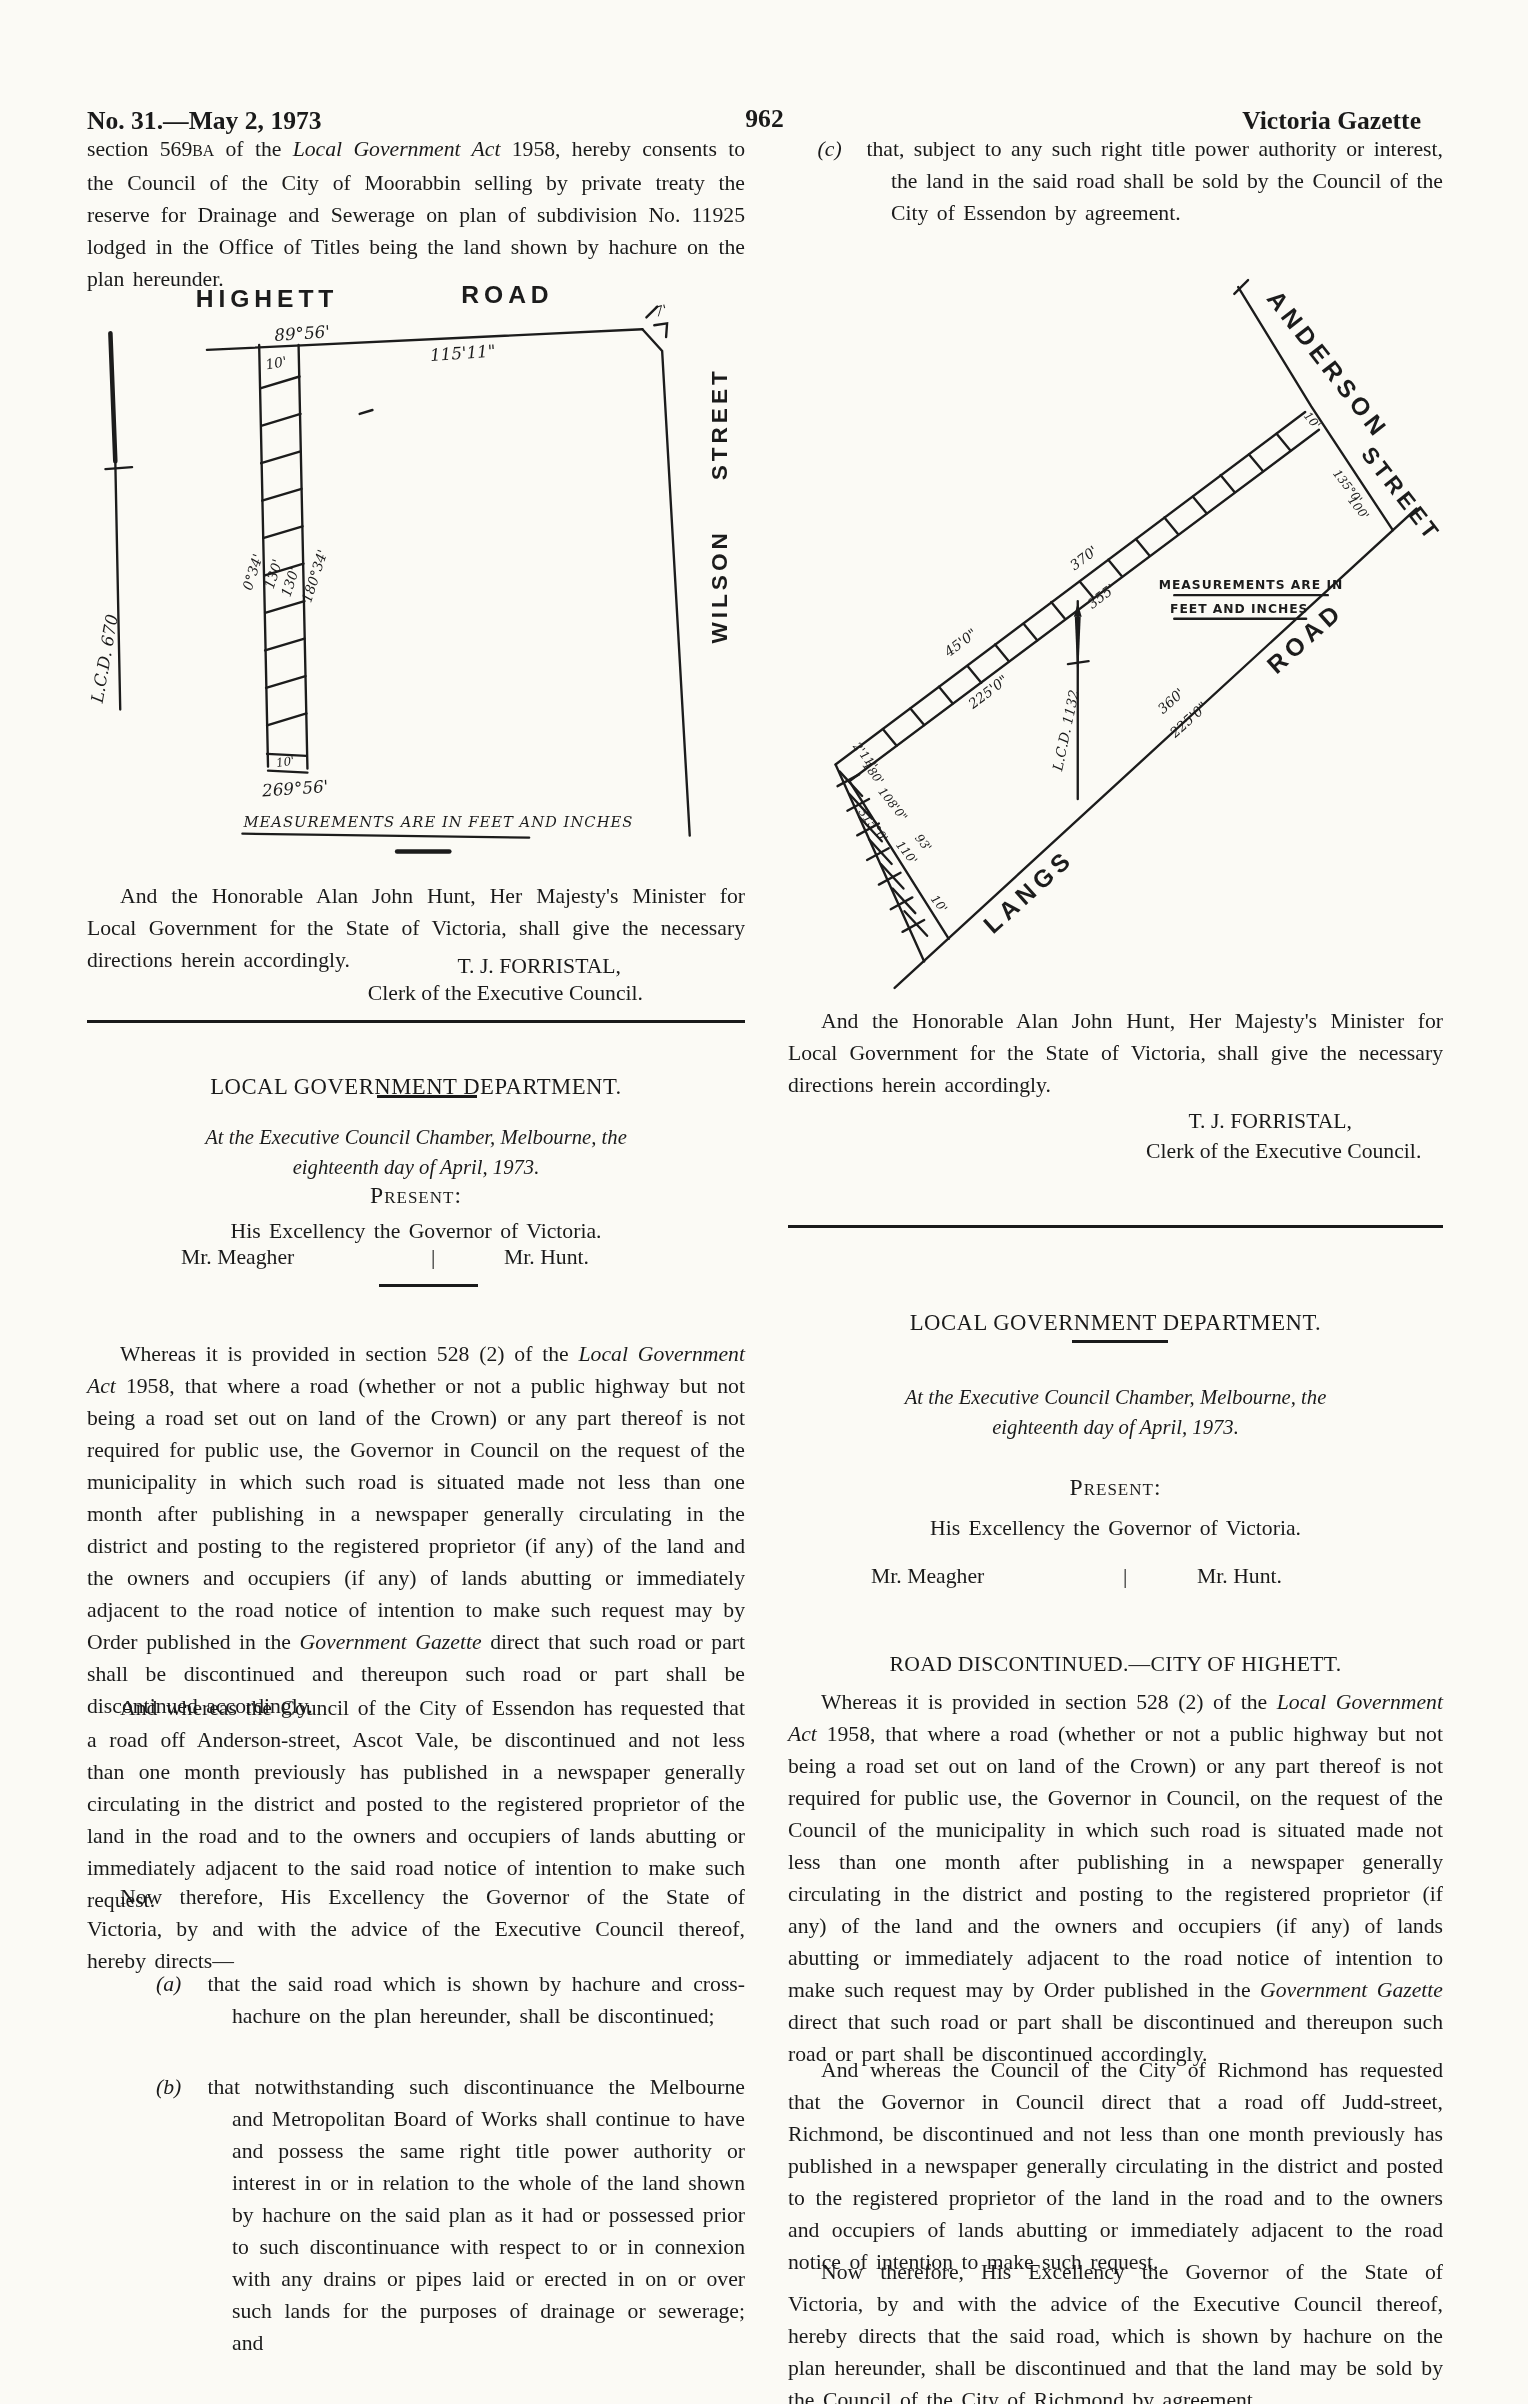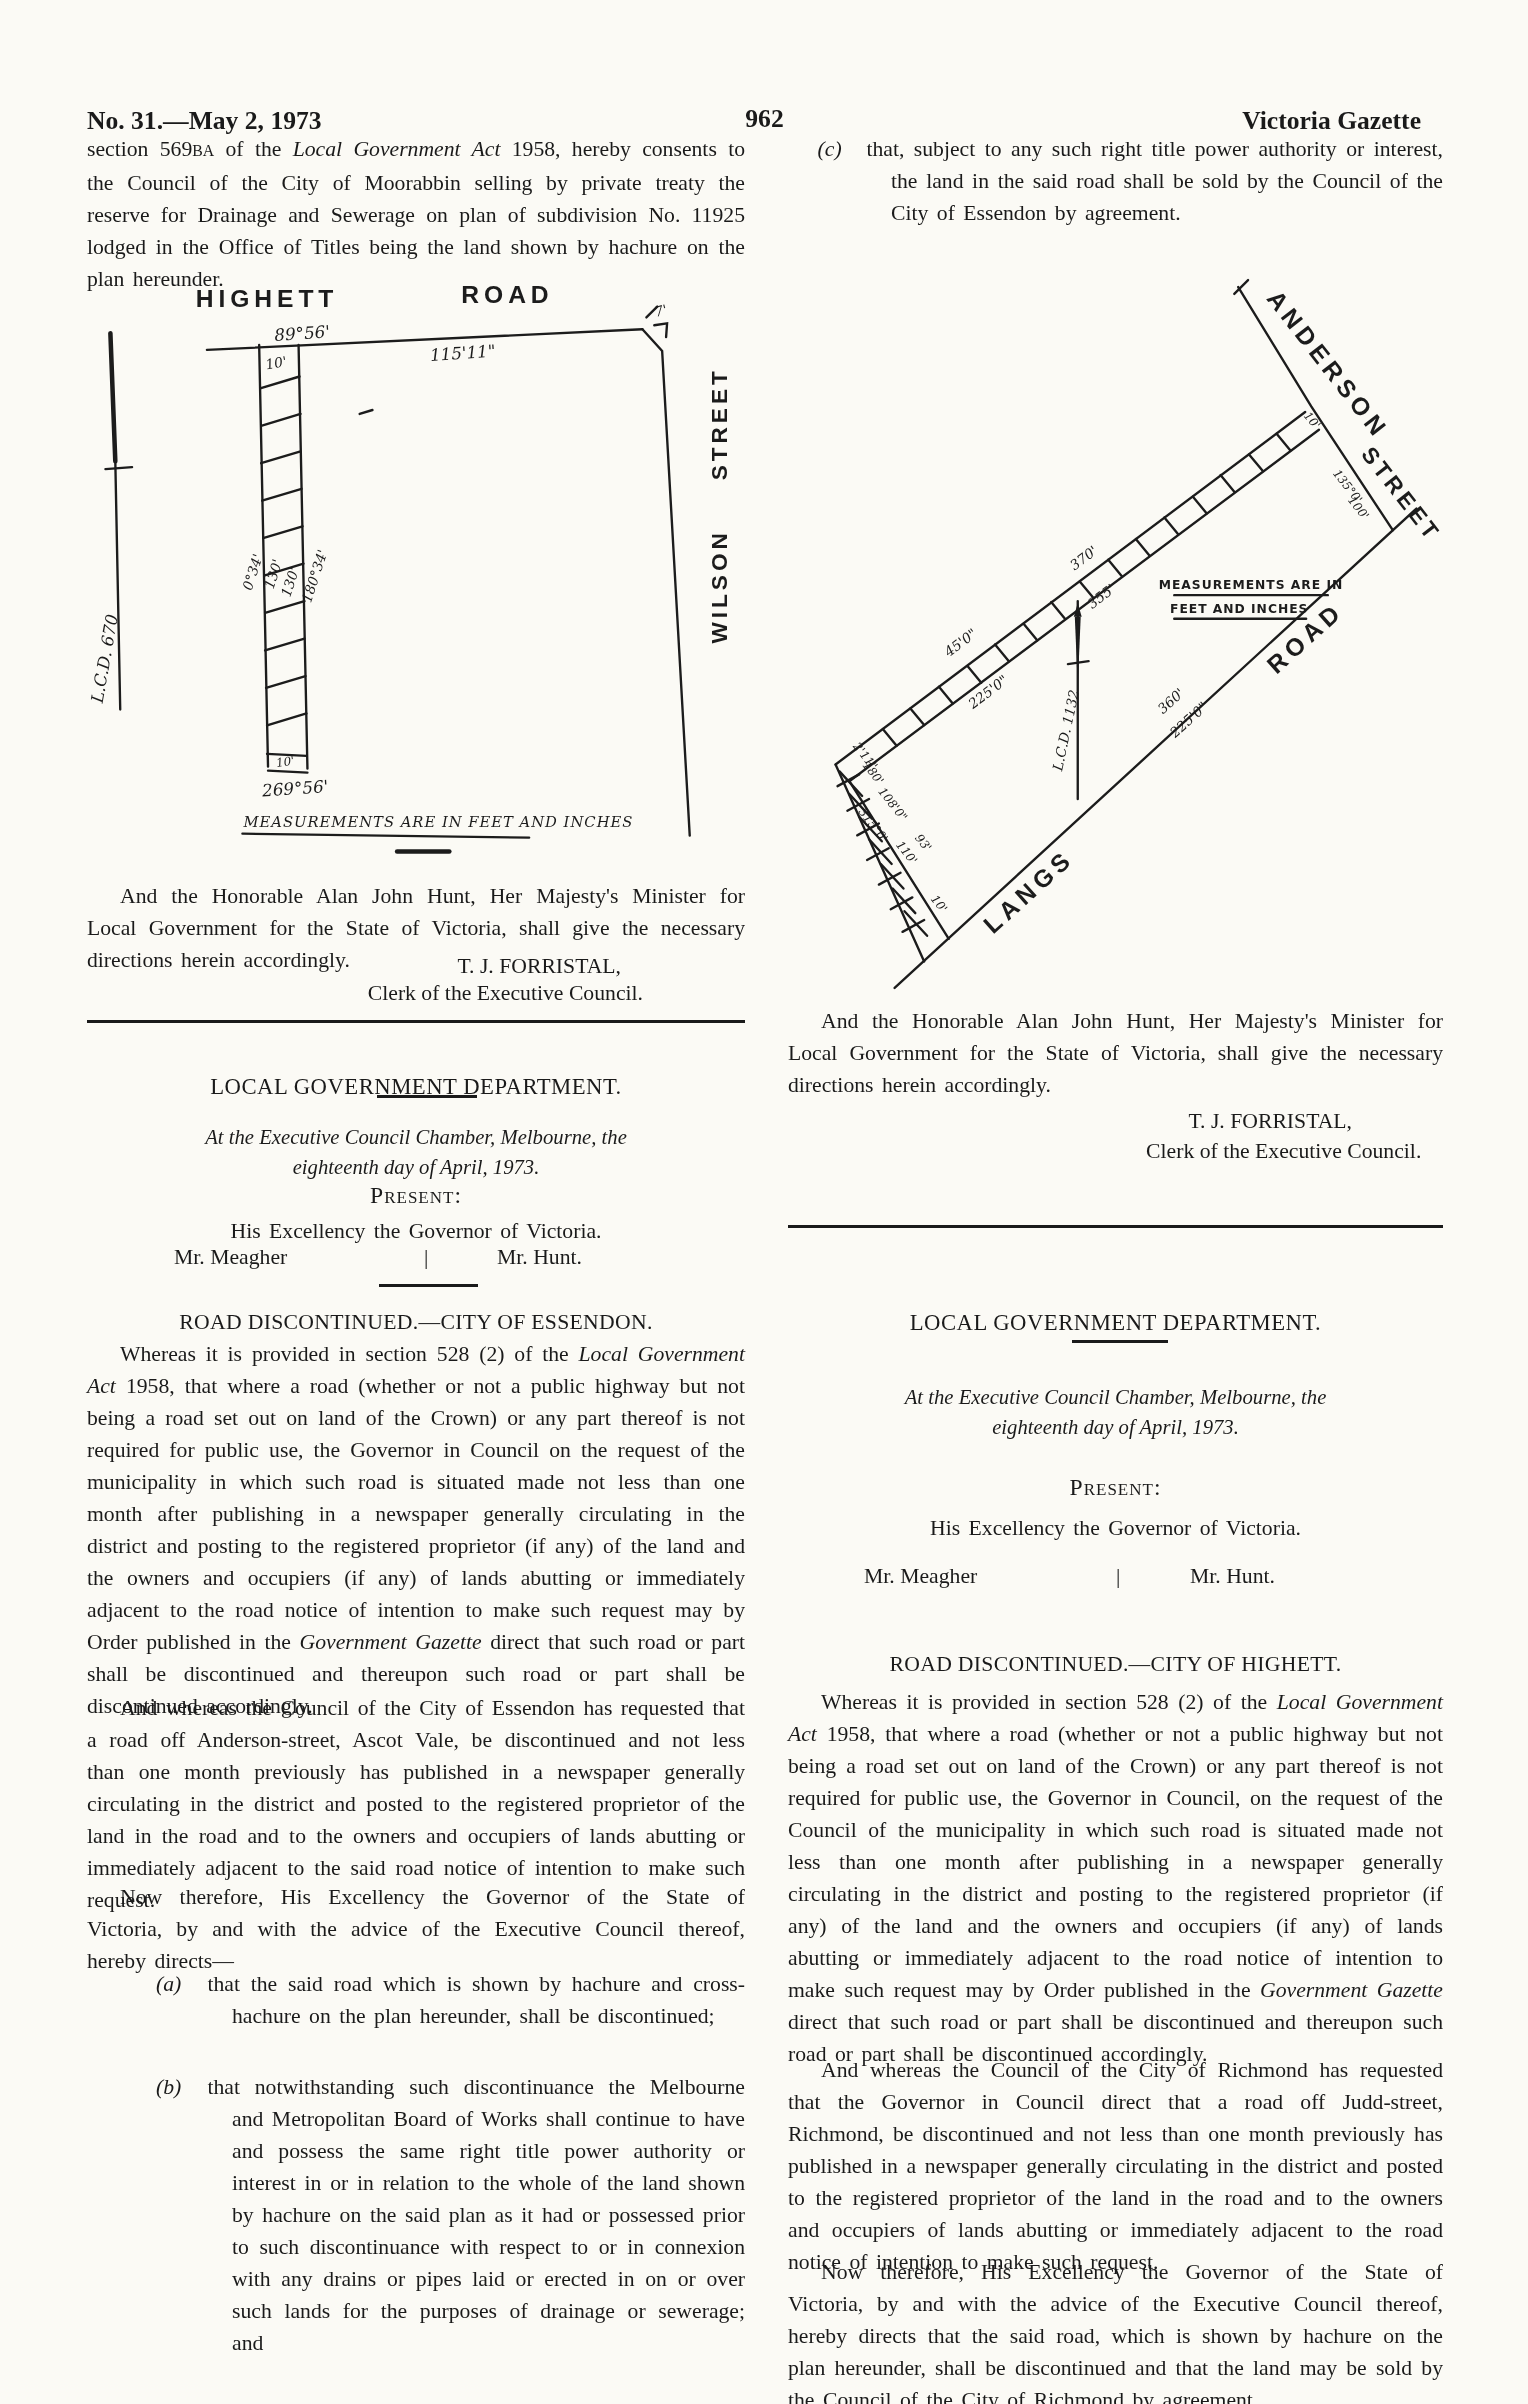--- a/index.html
+++ b/index.html
@@ -13,21 +13,21 @@
   .body { font-size:21.7px; line-height:32px; text-align:justify; word-spacing:3px; }
   .ti { text-indent:33px; }
   .ctr { text-align:center; }
   .sc  { font-size:15.8px; }
   .dept { font-size:22.7px; letter-spacing:0.5px;margin-top:20px; }
   .sect { font-size:21.7px; letter-spacing:0.3px; }
   .prs { font-variant:small-caps; font-size:23.6px; letter-spacing:1px; }
   .chamber { font-size:20.7px; line-height:29.6px; font-style:italic; text-align:center; }
   .sig { text-align:right; font-size:21.7px; }
   .hr { position:absolute; background:#1a1a1a; height:3px; }
-  .member { font-size:21.7px; }
+  .member { font-size:21.7px;margin-left:7px; }
   .clauseL { padding-left:145px; }
   .clauseL .cl-text { display:block; text-indent:-24.6px; }
   .clauseL .cl-marker { position:absolute; left:69px; font-style:italic; }
   .clauseR { padding-left:103px; }
   .clauseR .cl-text { display:block; text-indent:-24.6px; }
   .clauseR .cl-marker { position:absolute; left:29.6px; font-style:italic; }
   
   .dln path { stroke:#1c1c1c; stroke-width:2.4; fill:none; stroke-linecap:round; }
   .dln path.thick { stroke-width:4.6; }
   .dln polygon { fill:#1c1c1c; stroke:none; }
@@ -108,21 +108,20 @@
     <div>At the Executive Council Chamber, Melbourne, the</div>
     <div>eighteenth day of April, 1973.</div>
   </div>
   <div class="blk ctr prs" style="left:87px; top:1182px; width:658px;">Present:</div>
   <div class="blk ctr body" style="left:87px; top:1215px; width:658px; text-align:center;">His Excellency the Governor of Victoria.</div>
   <div class="blk member" style="left:174px; top:1245px;">Mr. Meagher</div>
   <div class="blk member" style="left:424px; top:1245px;">|</div>
   <div class="blk member" style="left:497px; top:1245px;">Mr. Hunt.</div>
   <div class="hr" style="left:379px; top:1284px; width:99px;"></div>
 
-  <div class="blk ctr sect" style="left:87px; top:1310px; width:658px;">ROAD DISCONTINUED.—CITY OF ESSENDON.</div>
 
   <div class="blk body ti" style="left:87px; top:1338px; width:658px;">Whereas it is provided in section 528 (2) of the <i>Local Government Act</i> 1958, that where a road (whether or not a public highway but not being a road set out on land of the Crown) or any part thereof is not required for public use, the Governor in Council on the request of the municipality in which such road is situated made not less than one month after publishing in a newspaper generally circulating in the district and posting to the registered proprietor (if any) of the land and the owners and occupiers (if any) of lands abutting or immediately adjacent to the road notice of intention to make such request may by Order published in the <i>Government Gazette</i> direct that such road or part shall be discontinued and thereupon such road or part shall be discontinued accordingly.</div>
   <div class="blk body ti" style="left:87px; top:1692px; width:658px;">And whereas the Council of the City of Essendon has requested that a road off Anderson-street, Ascot Vale, be discontinued and not less than one month previously has published in a newspaper generally circulating in the district and posted to the registered proprietor of the land in the road and to the owners and occupiers of lands abutting or immediately adjacent to the said road notice of intention to make such request.</div>
   <div class="blk body ti" style="left:87px; top:1881px; width:658px;">Now therefore, His Excellency the Governor of the State of Victoria, by and with the advice of the Executive Council thereof, hereby directs—</div>
 
   <div class="blk body clauseL" style="left:87px; top:1968px; width:658px; box-sizing:border-box;">
     <span class="cl-marker">(a)</span>
     <span class="cl-text">that the said road which is shown by hachure and cross-hachure on the plan hereunder, shall be discontinued;</span>
   </div>
   <div class="blk body clauseL" style="left:87px; top:2071px; width:658px; box-sizing:border-box;">

